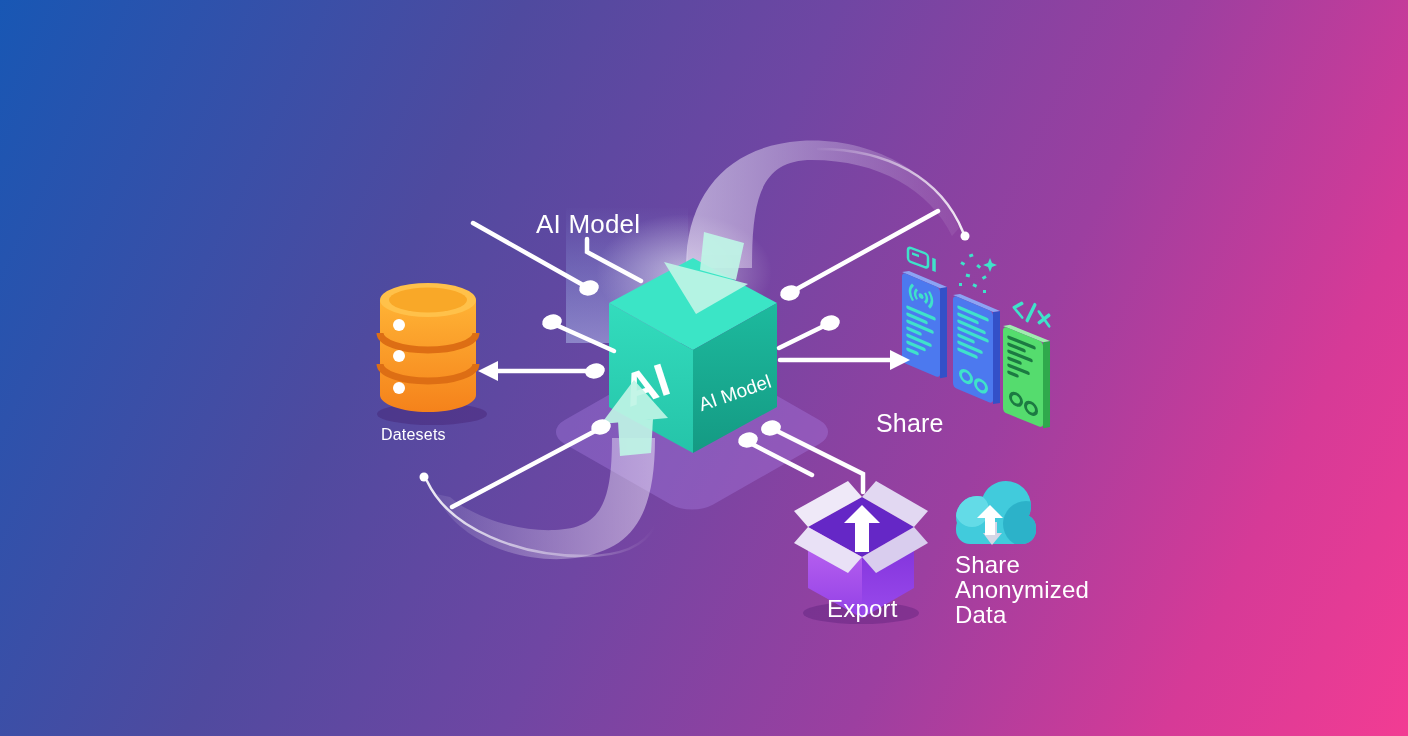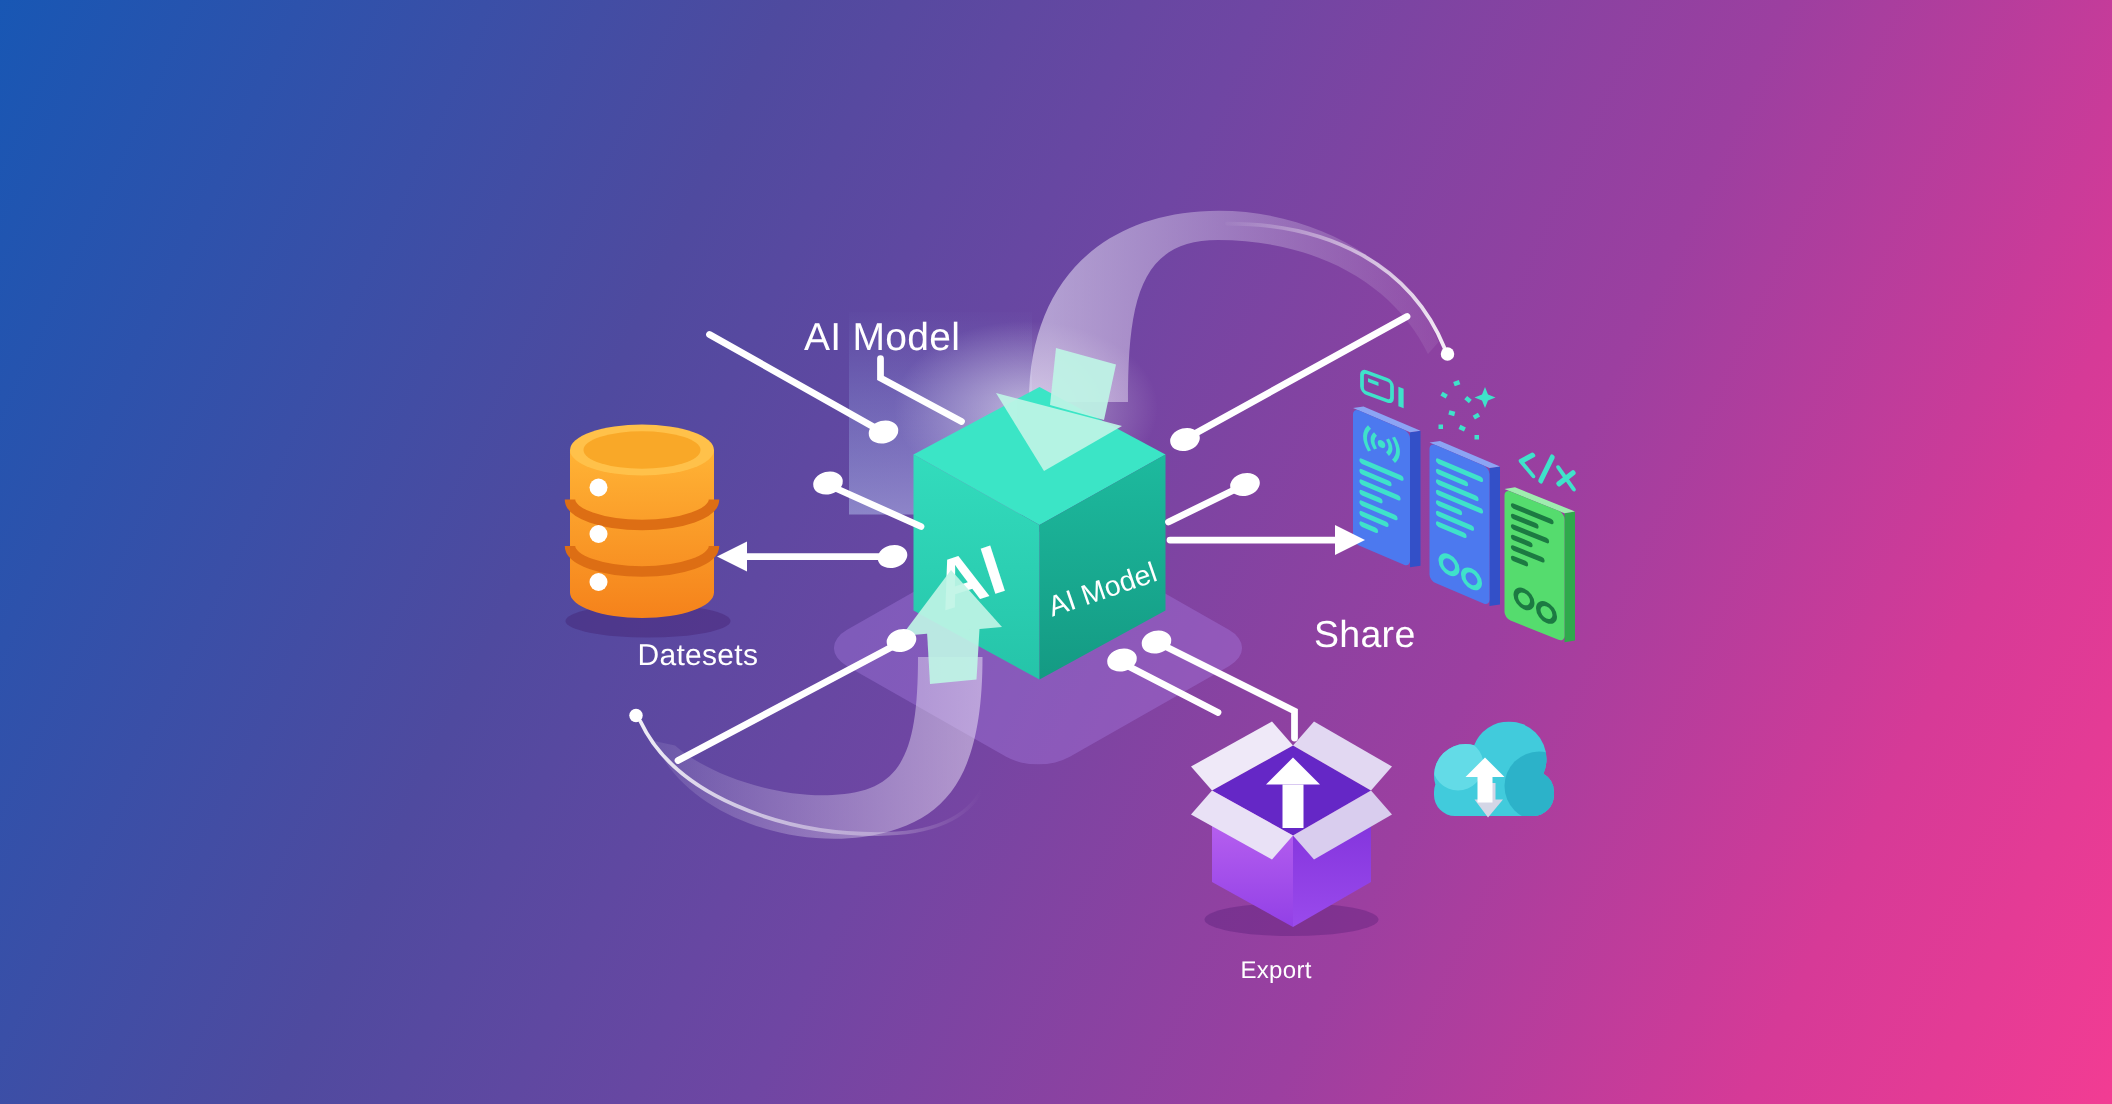--- a/index.html
+++ b/index.html
@@ -9,23 +9,23 @@
     overflow:hidden;
     background:linear-gradient(115deg,#1857B4 0%,#4F4A9F 30%,#6F46A3 48%,#9C3FA0 68%,#D63A97 86%,#F23C93 100%);
     font-family:"Liberation Sans", sans-serif;
   }
   .gfx{position:absolute;left:0;top:0;}
   .lbl{
     position:absolute;color:#ffffff;font-weight:500;letter-spacing:.2px;
     white-space:pre-line;
   }
   .lbl-callout{left:536px;top:209px;font-size:26px;}
-  .lbl-datasets{left:381px;top:426px;font-size:20px;margin-left:44px;}
+  .lbl-datasets{left:381px;top:426px;font-size:16px;}
   .lbl-logs{left:876px;top:409px;font-size:25px;}
-  .lbl-export{left:827px;top:595px;font-size:16px;margin-top:44px;}
+  .lbl-export{left:827px;top:595px;font-size:24px;}
   .lbl-share{left:955px;top:552px;font-size:24px;line-height:25px;width:140px;}
 </style>
 </head>
 <body>
 
 <div class="canvas">
 
 <svg class="gfx" width="1408" height="736" viewBox="0 0 1408 736">
   <defs>
     <linearGradient id="beamGrad" x1="0" y1="205" x2="0" y2="345" gradientUnits="userSpaceOnUse">
@@ -272,14 +272,15 @@
     <ellipse cx="771" cy="428" rx="10" ry="7.5" transform="rotate(-14 771 428)"></ellipse>
     <ellipse cx="830" cy="323" rx="10" ry="7.5" transform="rotate(-14 830 323)"></ellipse>
     <ellipse cx="790" cy="293" rx="10" ry="7.5" transform="rotate(-14 790 293)"></ellipse>
   </g>
 </svg>
 
 <div class="lbl lbl-callout">AI Model</div>
 <div class="lbl lbl-datasets">Datesets</div>
 <div class="lbl lbl-logs">Share</div>
 <div class="lbl lbl-export">Export</div>
+<div class="lbl lbl-share">Share Anonymized Data</div>
 
 </div>
 
 </body></html>

